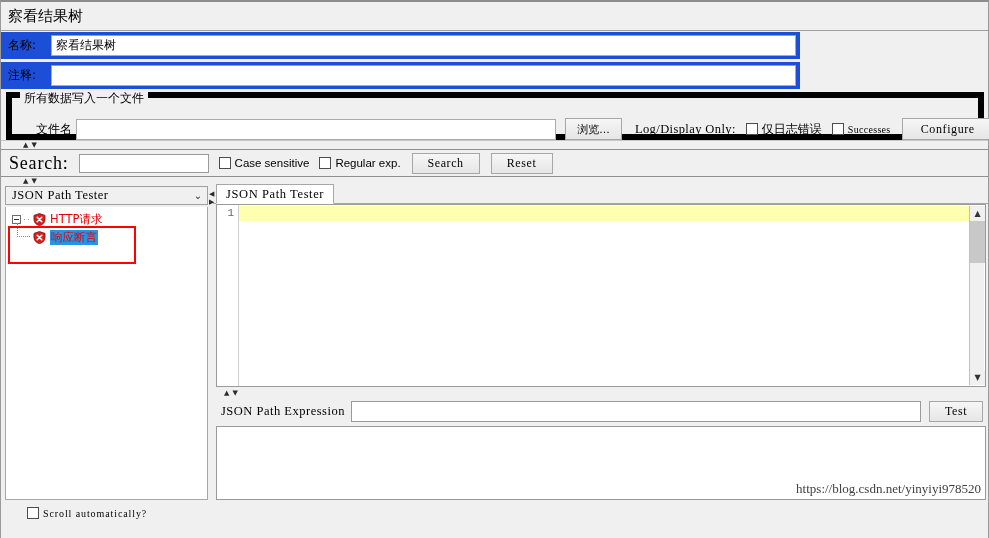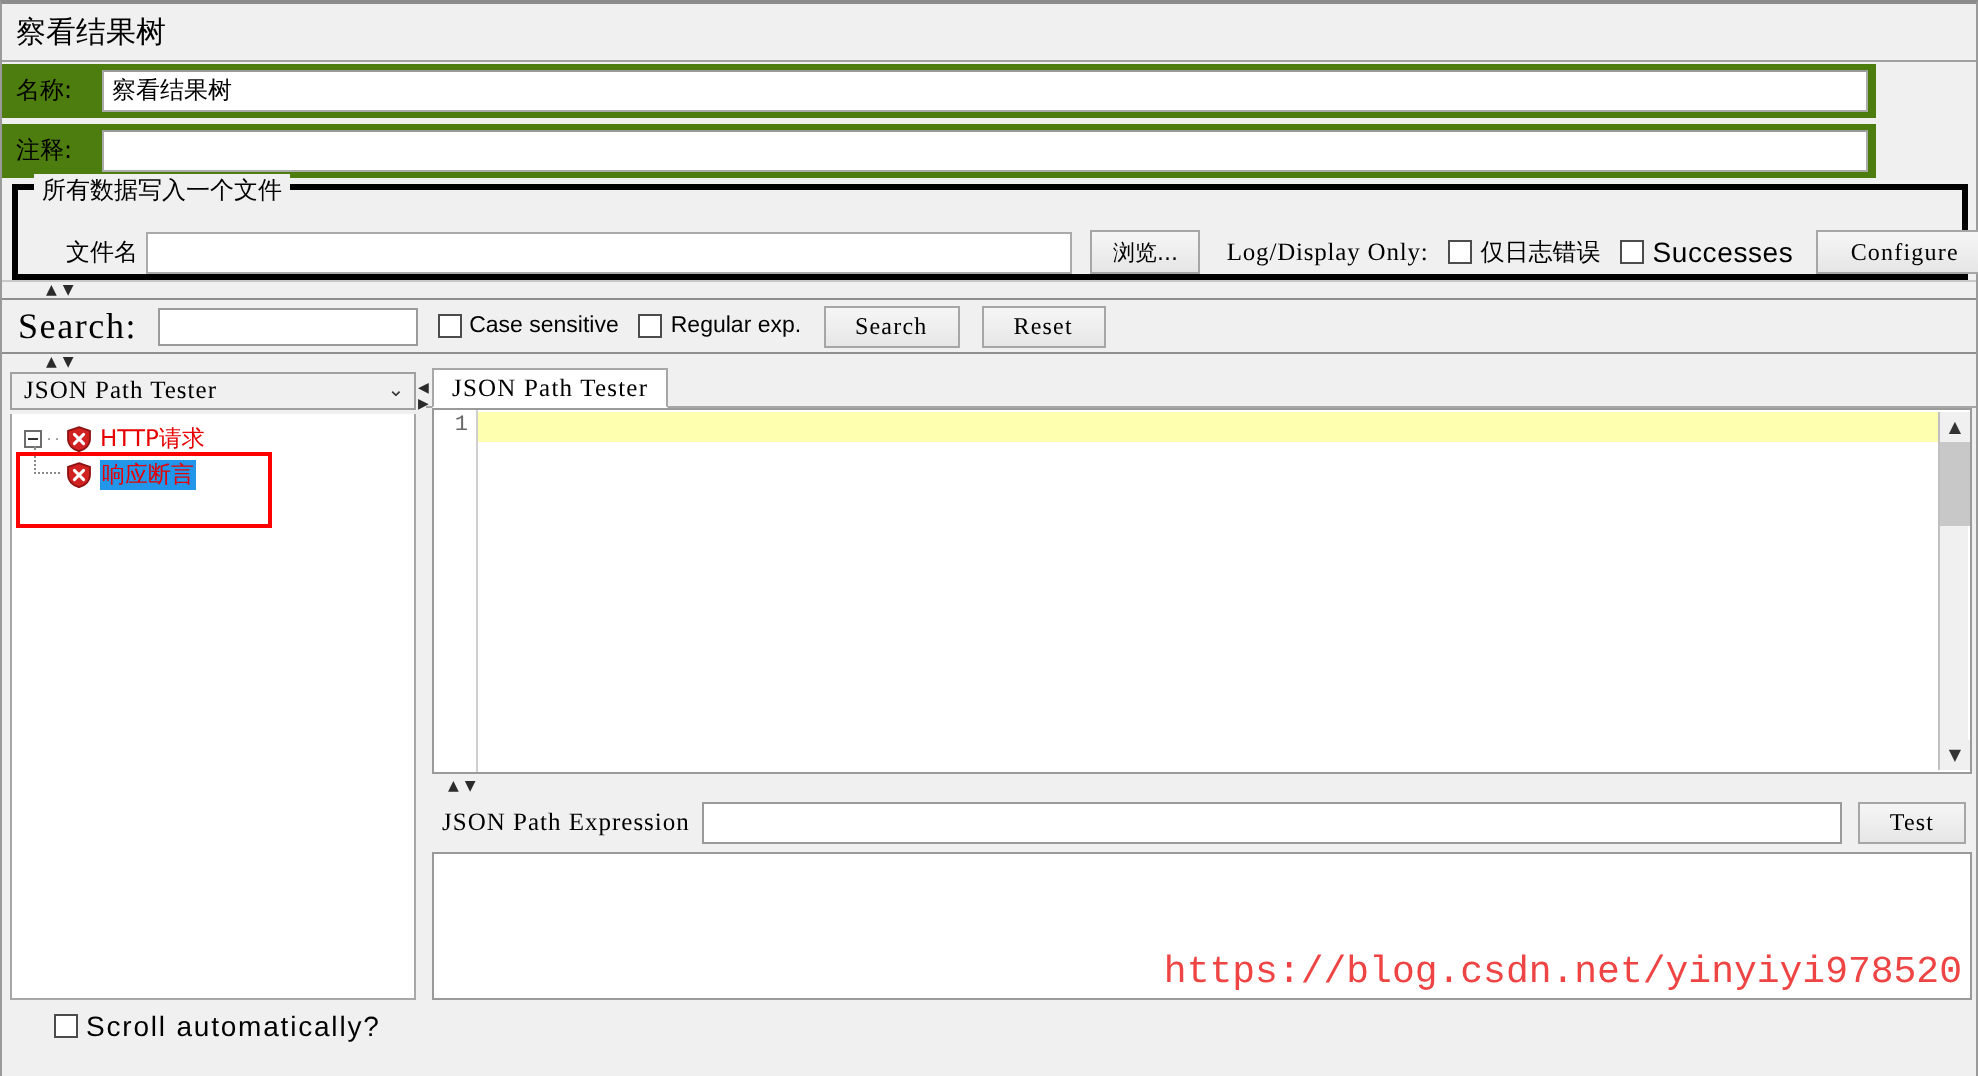--- a/index.html
+++ b/index.html
@@ -41,26 +41,26 @@
   .title-bar .title-text {
     font-size: 15px;
     color: #000;
     font-family: "DejaVu Sans", sans-serif;
   }
 
   
   .field-row {
     position: absolute;
     left: 0;
-    width: 937px;
+    width: 799px;
     height: 27px;
     box-sizing: border-box;
     display: flex;
     align-items: center;
-    background: #4d7c0f;
+    background: #1d4ed8;
   }
   .field-row .lbl {
     width: 50px;
     padding-left: 7px;
     box-sizing: border-box;
     font-size: 12px;
     font-family: "DejaVu Sans", sans-serif;
   }
   .field-row .txt {
     flex: 1;
@@ -80,21 +80,21 @@
   #row-name { top: 30px; }
   #row-comment { top: 60px; }
 
   
   .groupbox {
     position: absolute;
     left: 5px;
     top: 90px;
     width: 978px;
     height: 48px;
-    border: 3px solid #000000;
+    border: 6px solid #000000;
     box-sizing: border-box;
     background: #f0f0f0;
   }
   .groupbox .gb-title {
     position: absolute;
     left: 8px;
     top: -8px;
     background: #f0f0f0;
     padding: 0 4px;
     font-size: 12px;
@@ -163,22 +163,22 @@
     border: 1px solid #4c4c4c;
     box-sizing: border-box;
     margin-right: 4px;
     flex: 0 0 auto;
   }
   .cbx-label-cn {
     font-family: "DejaVu Sans", sans-serif;
     font-size: 12px;
   }
   .cbx-label-en {
-    font-family: Liberation Sans, sans-serif;
-    font-size: 14px;
+    font-family: Liberation Serif, serif;
+    font-size: 10px;
     letter-spacing: 0.3px;
   }
   .btn-configure {
     width: 94px; height: 22px;
     margin-left: 11px;
   }
 
   
   .split-h {
     position: absolute;
@@ -530,23 +530,23 @@
     height: 74px;
     background: #ffffff;
     border: 1px solid #9a9a9a;
     box-sizing: border-box;
     overflow: hidden;
   }
   .watermark {
     position: absolute;
     right: 4px;
     bottom: 2px;
-    font-family: Liberation Mono, monospace;
-    font-size: 19px;
-    color: #ef4444;
+    font-family: Liberation Serif, serif;
+    font-size: 13px;
+    color: #404040;
     white-space: nowrap;
   }
 </style>
 </head>
 <body>
 
 <div class="app">
 
   <div class="title-bar">
     <span class="title-text">察看结果树</span>

